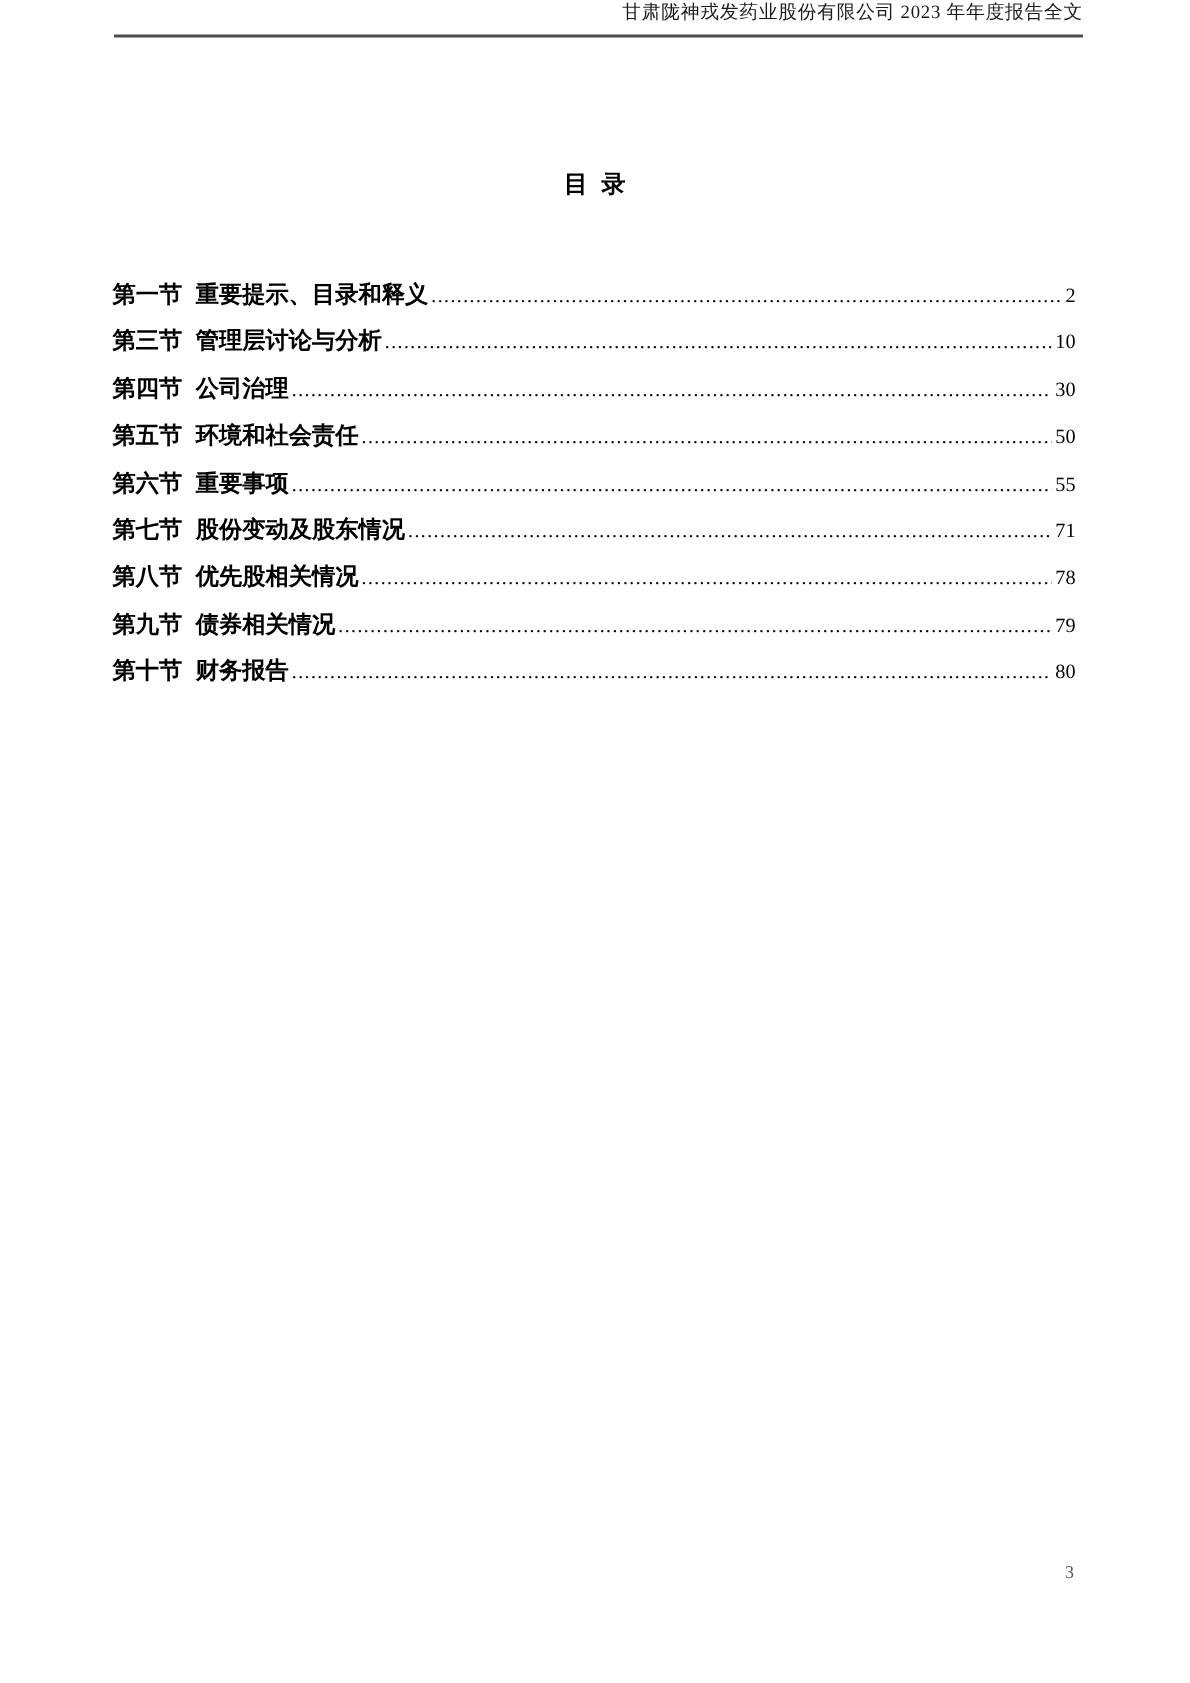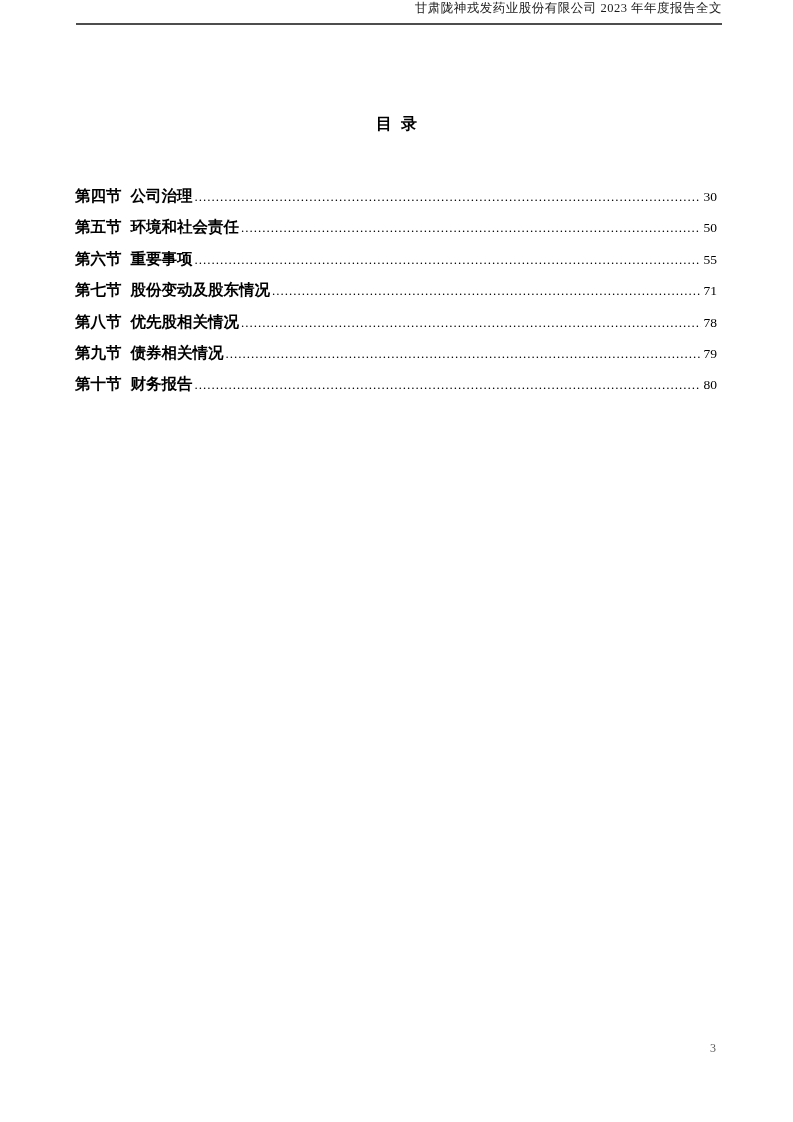--- a/index.html
+++ b/index.html
@@ -106,22 +106,34 @@
 
 <div class="doc-header">
   <div class="doc-header-text">甘肃陇神戎发药业股份有限公司 2023 年年度报告全文</div>
   <div class="doc-header-rule"></div>
 </div>
 
 <div class="doc-title">目录</div>
 
 <div class="toc">
 
+    <div class="toc-row">
+      <span class="toc-label toc-section">第一节</span>
+      <span class="toc-label">重要提示、目录和释义</span>
+      <span class="toc-leader"></span>
+      <span class="toc-page">2</span>
+    </div>
 
 
+    <div class="toc-row">
+      <span class="toc-label toc-section">第三节</span>
+      <span class="toc-label">管理层讨论与分析</span>
+      <span class="toc-leader"></span>
+      <span class="toc-page">10</span>
+    </div>
 
     <div class="toc-row">
       <span class="toc-label toc-section">第四节</span>
       <span class="toc-label">公司治理</span>
       <span class="toc-leader"></span>
       <span class="toc-page">30</span>
     </div>
 
     <div class="toc-row">
       <span class="toc-label toc-section">第五节</span>

